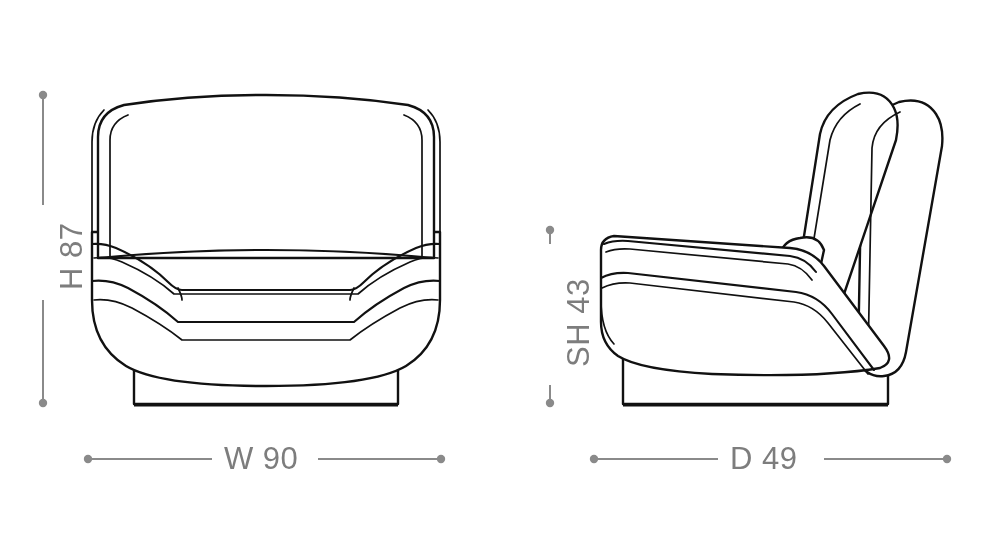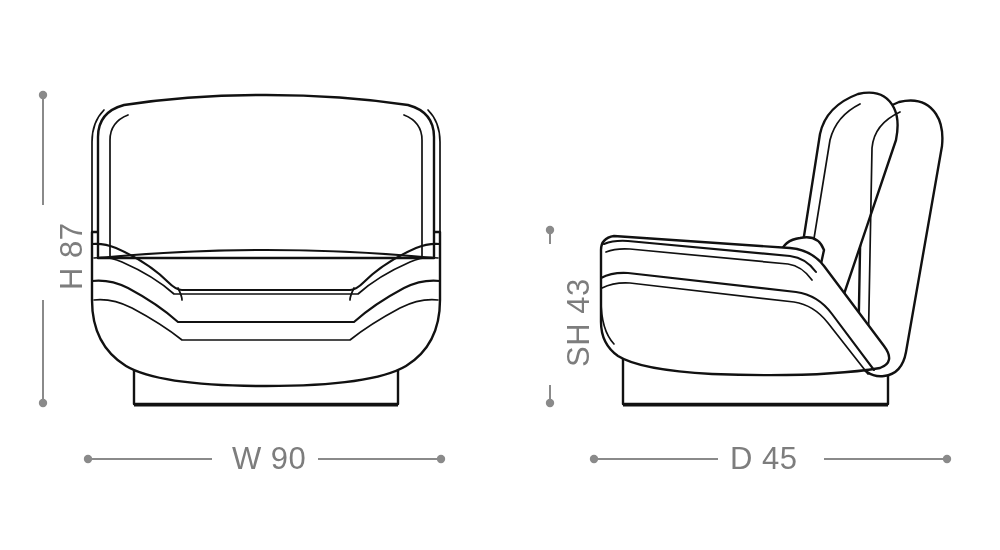--- a/index.html
+++ b/index.html
@@ -260,17 +260,17 @@
       <line class="dim-line" x1="824" y1="459" x2="945" y2="459"></line>
       <circle class="dim-dot" cx="594" cy="459" r="4.2"></circle>
       <circle class="dim-dot" cx="947" cy="459" r="4.2"></circle>
     </g>
   </svg>
 
   <div class="dim-label vertical" style="left: 56px; top: 290px;">H 87</div>
 
   <div class="dim-label vertical" style="left: 563px; top: 367px;">SH 43</div>
 
-  <div class="dim-label" style="left: 232px; top: 443px;">W 90</div>
-
-  <div class="dim-label" style="left: 730px; top: 443px;">D 45</div>
+  <div class="dim-label" style="left: 224px; top: 443px;">W 90</div>
+
+  <div class="dim-label" style="left: 730px; top: 443px;">D 49</div>
 
 </div>
 
 </body></html>

